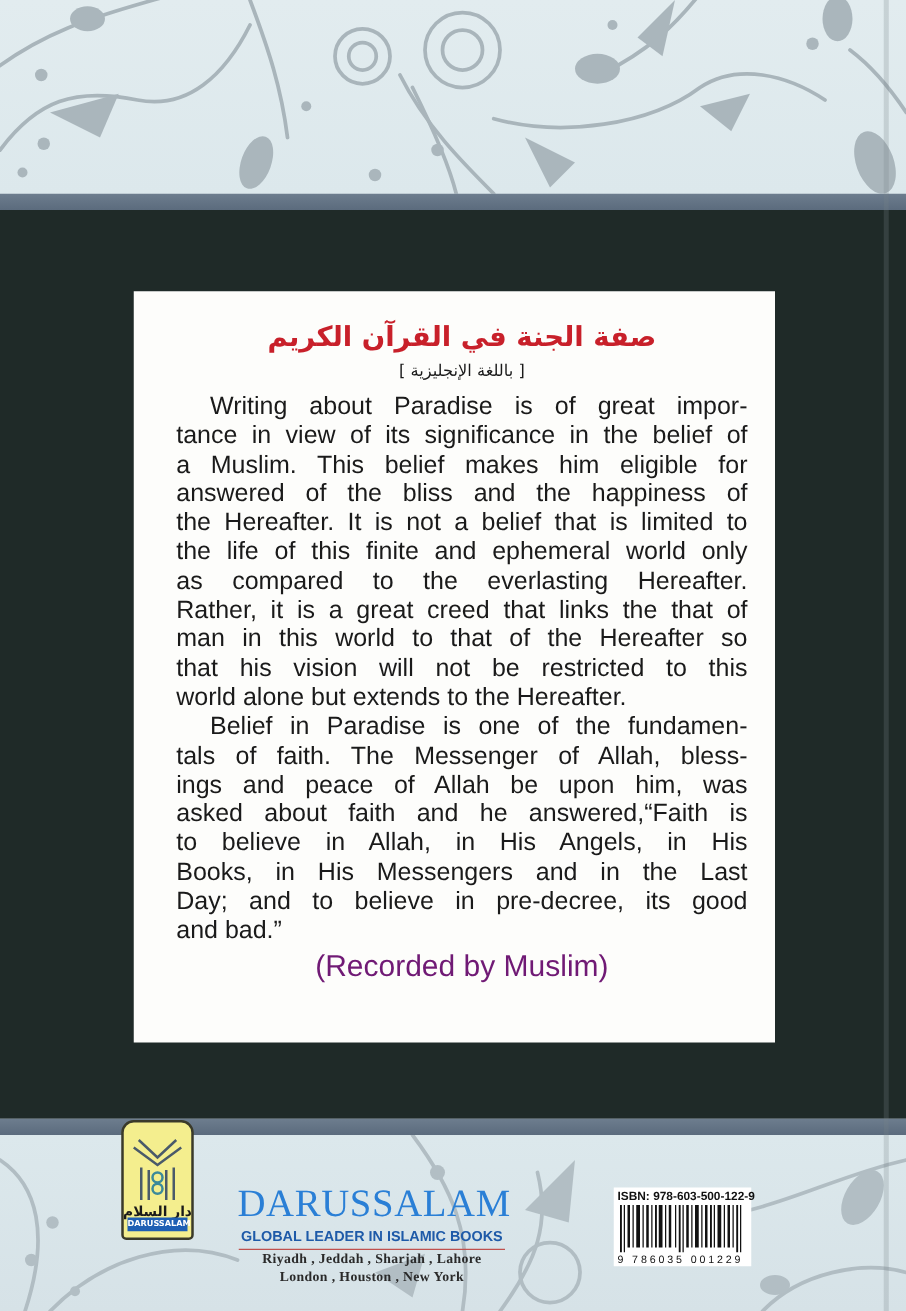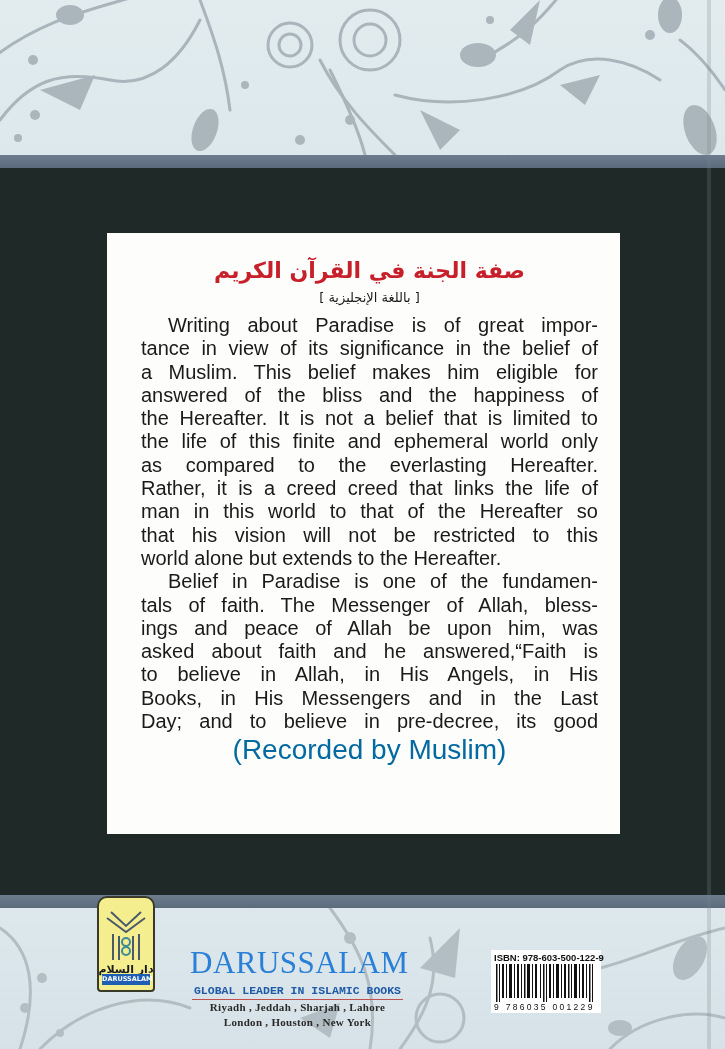--- a/index.html
+++ b/index.html
@@ -50,42 +50,42 @@
     margin-top: 3px; margin-bottom: 6px;
   }
   .para {
     color: #1a1a1a; font-size: 20px; line-height: 23.3px;
     text-align: justify; text-align-last: left; margin: 0; text-indent: 27px;
   }
   .para .ln { display: block; text-align: justify; text-align-last: justify; text-indent: 0; }
   .para .ln.first { text-indent: 27px; }
   .para .ln.last { text-align-last: left; }
   .credit {
-    text-align: center; color: #0369a1; font-size: 28px; line-height: 26px;
+    text-align: center; color: #701a75; font-size: 24px; line-height: 26px;
     margin-top: 4px;
   }
   .logo {
     position: absolute; left: 97px; top: 896px; width: 58px; height: 96px;
     background: #f4ee8e; border: 2px solid #3a3a2a; border-radius: 10px 10px 4px 4px;
     box-sizing: border-box; overflow: hidden;
   }
   .logo-label {
     position: absolute; left: 3px; bottom: 5px; width: 48px; height: 11px;
     background: #1e5fb4; color: #fff; font-size: 6.5px; font-weight: bold;
     text-align: center; line-height: 11px; font-family: "DejaVu Sans", sans-serif;
   }
   .brand {
     position: absolute; left: 190px; top: 946px; width: 215px; text-align: center;
   }
   .brand-name {
     font-family: "Liberation Serif", serif; color: #2a7fd6; font-size: 31px;
     letter-spacing: 0.5px; line-height: 34px;
   }
   .brand-tag {
-    font-family: Liberation Mono, monospace; color: #1e5aa8; font-size: 11.5px; font-weight: bold;
+    font-family: Liberation Sans, sans-serif; color: #1e5aa8; font-size: 11.5px; font-weight: bold;
     line-height: 15px; border-bottom: 1px solid #c0504d; display: inline-block; padding: 0 2px 1px;
   }
   .brand-cities {
     font-family: "Liberation Serif", serif; color: #2a2a2a; font-size: 11px; font-weight: bold;
     line-height: 15px; letter-spacing: 0.3px;
   }
   .isbn-box {
     position: absolute; left: 491px; top: 950px; width: 110px; height: 63px;
     background: #fff; box-sizing: border-box; padding: 2px 3px;
   }
@@ -176,34 +176,35 @@
   <div class="ar-sub">[ باللغة الإنجليزية ]</div>
 
   <p class="para">
     <span class="ln first">Writing about Paradise is of great impor-</span>
     <span class="ln">tance in view of its significance in the belief of</span>
     <span class="ln">a Muslim. This belief makes him eligible for</span>
     <span class="ln">answered of the bliss and the happiness of</span>
     <span class="ln">the Hereafter. It is not a belief that is limited to</span>
     <span class="ln">the life of this finite and ephemeral world only</span>
     <span class="ln">as compared to the everlasting Hereafter.</span>
-    <span class="ln">Rather, it is a creed creed that links the life of</span>
+    <span class="ln">Rather, it is a great creed that links the that of</span>
     <span class="ln">man in this world to that of the Hereafter so</span>
     <span class="ln">that his vision will not be restricted to this</span>
     <span class="ln last">world alone but extends to the Hereafter.</span>
   </p>
 
   <p class="para">
     <span class="ln first">Belief in Paradise is one of the fundamen-</span>
     <span class="ln">tals of faith. The Messenger of Allah, bless-</span>
     <span class="ln">ings and peace of Allah be upon him, was</span>
     <span class="ln">asked about faith and he answered,“Faith is</span>
     <span class="ln">to believe in Allah, in His Angels, in His</span>
     <span class="ln">Books, in His Messengers and in the Last</span>
     <span class="ln">Day; and to believe in pre-decree, its good</span>
+    <span class="ln last">and bad.”</span>
   </p>
 
   <div class="credit">(Recorded by Muslim)</div>
 </div>
 
 <div class="logo">
   <svg width="54" height="80" viewBox="0 0 54 80" style="position:absolute;left:0;top:0;">
     <g fill="none" stroke="#4a5a6a" stroke-width="2">
       <path d="M12 14 L 27 28 L 42 14"></path>
       <path d="M8 20 L 27 34 L 46 20"></path>

